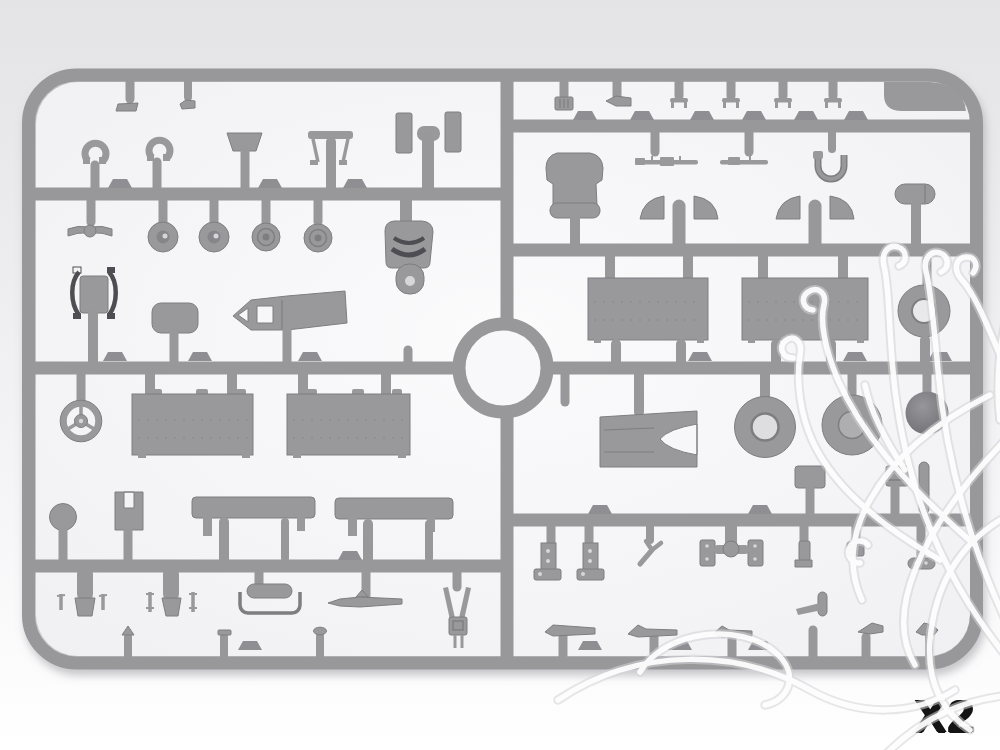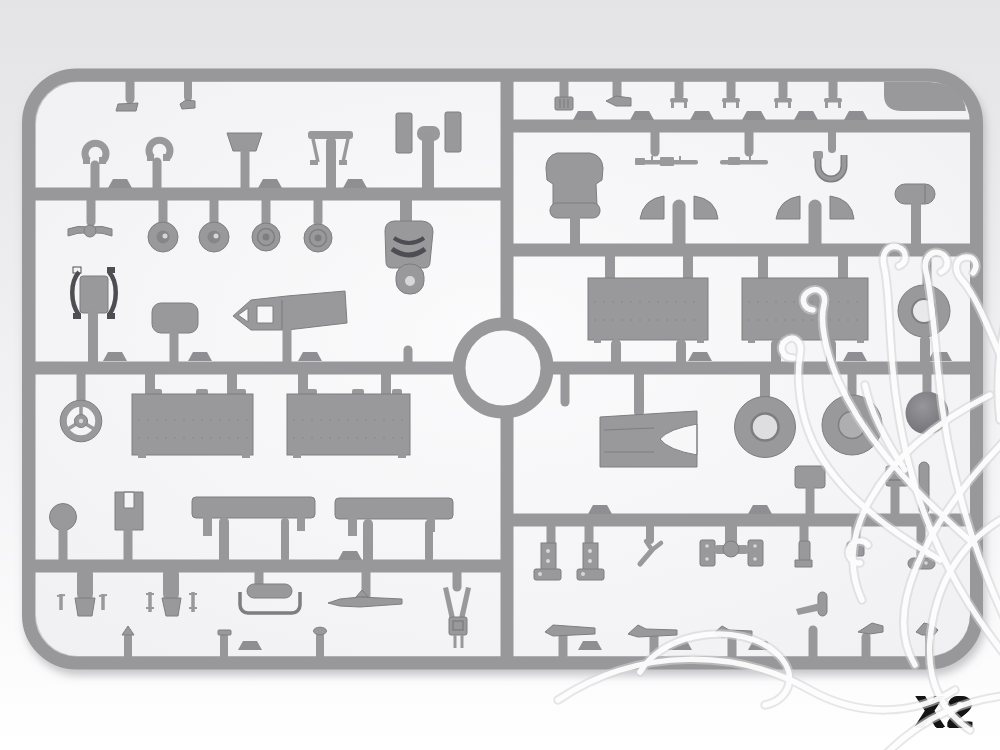--- a/index.html
+++ b/index.html
@@ -1,19 +1,19 @@
 <!DOCTYPE html>
 <html style="--bg-top: #e4e4e6; --bg-bottom: #ffffff; --panel-center: #fafafb; --panel-edge: #f0f0f3; --sprue: #98989b; --sprue-dark: #85858a; --sprue-light: #aeaeb1; --part: #99999c; --part-dark: #7e7e82; --part-deep: #4e4e52; --hole-light: #d7d7da; --shadow: #8e8e96; --watermark: #ffffff; --watermark-edge: #d4d4d8; --label-text: #141414;"><head>
 <meta charset="utf-8">
 <style>
   html,body{margin:0;padding:0;}
   .stage{
     position:relative;width:1000px;height:750px;overflow:hidden;
     background:linear-gradient(180deg,#e4e4e6 0%,#ebebed 28%,#f5f5f7 65%,#ffffff 100%);
-    font-family:Liberation Mono, monospace;
+    font-family:Liberation Sans, sans-serif;
   }
   .stage svg{position:absolute;left:0;top:0;}
   .qty{
     position:absolute;right:24px;top:688px;
     font-size:47px;font-weight:bold;letter-spacing:2px;color:var(--label-text,#141414);
     text-shadow:1.3px 0 0 currentColor,-1.3px 0 0 currentColor,0 .8px 0 currentColor;
   }
   .fr{fill:none;stroke:var(--sprue);stroke-width:13;}
   .run{stroke:var(--sprue);stroke-width:13;}
   .g10{stroke:var(--sprue);stroke-width:10;stroke-linecap:round;}

